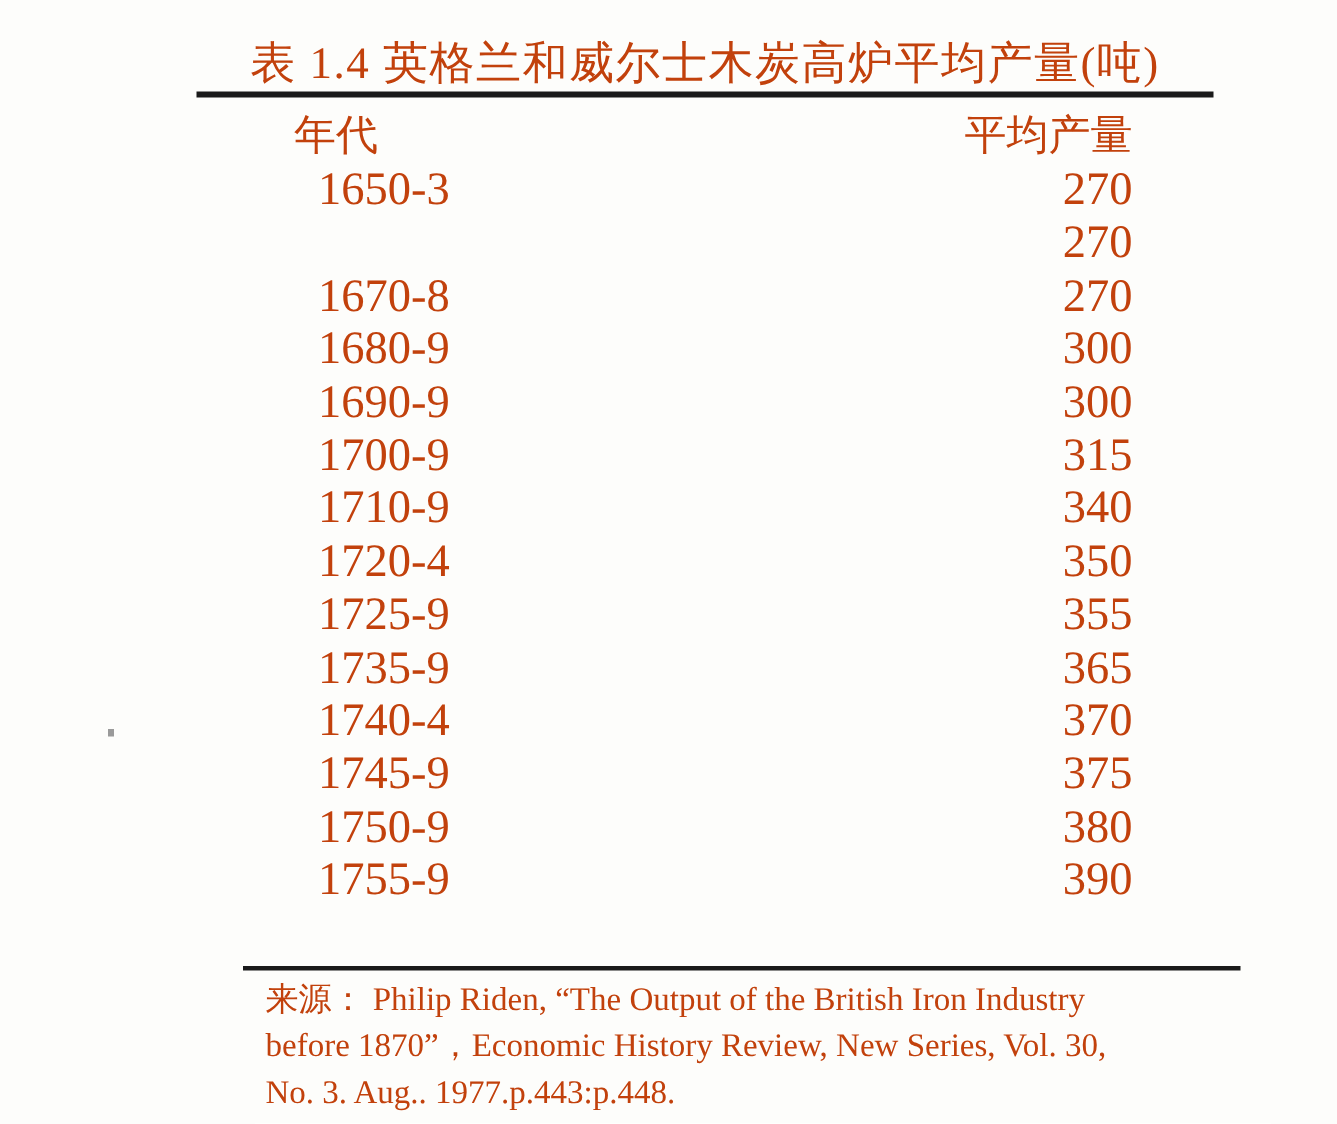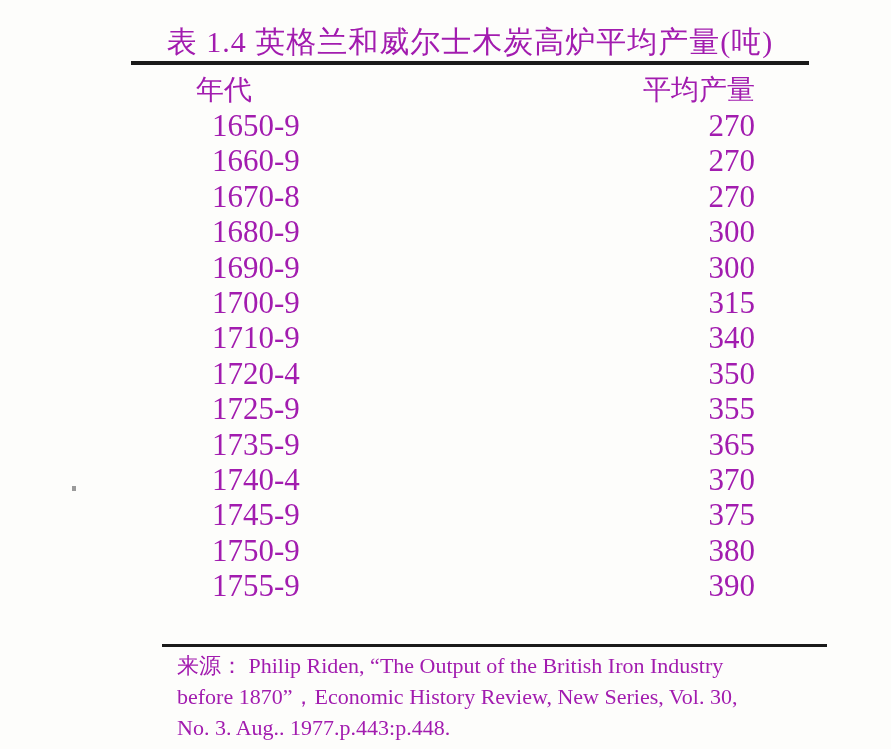--- a/index.html
+++ b/index.html
@@ -1,18 +1,18 @@
 <!DOCTYPE html>
 <html><head>
 <meta charset="utf-8">
 <style>
   html,body { margin:0; padding:0; background:#ffffff; }
   .page {
     position:relative; width:891px; height:749px;
-    background:#fdfdfb; color:#a21caf; overflow:hidden;
+    background:#fdfdfb; color:#c2410c; overflow:hidden;
     font-family:"Liberation Serif","DejaVu Serif",serif;
   }
   .title {
     position:absolute; left:130px; top:22px; width:680px;
     text-align:center; font-size:30px; letter-spacing:1px; white-space:nowrap;
   }
   .rule { position:absolute; background:#1a1a1a; }
   .rule-top    { left:131px; top:61px;  width:678px; height:4px; }
   .rule-bottom { left:162px; top:644px; width:665px; height:3px; }
 
@@ -39,25 +39,24 @@
 
   <div class="rule rule-top"></div>
 
   <div class="thead">
     <span class="th-year">年代</span>
     <span class="c-val">平均产量</span>
   </div>
 
   <div class="rows" id="rows">
       <div class="row">
-        <span class="c-year">1650-9</span>
+        <span class="c-year">1650-3</span>
         <span class="c-val">270</span>
       </div>
       <div class="row">
-        <span class="c-year">1660-9</span>
         <span class="c-val">270</span>
       </div>
       <div class="row">
         <span class="c-year">1670-8</span>
         <span class="c-val">270</span>
       </div>
       <div class="row">
         <span class="c-year">1680-9</span>
         <span class="c-val">300</span>
       </div>

